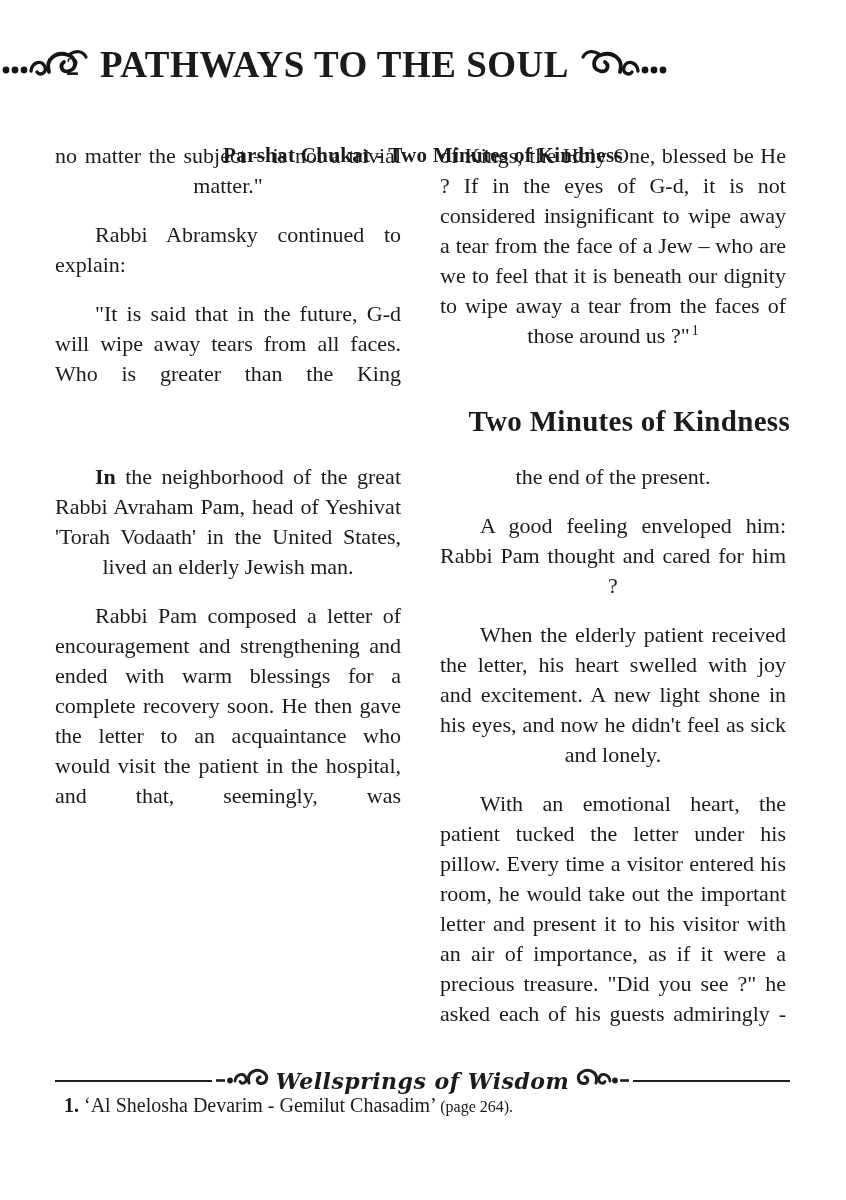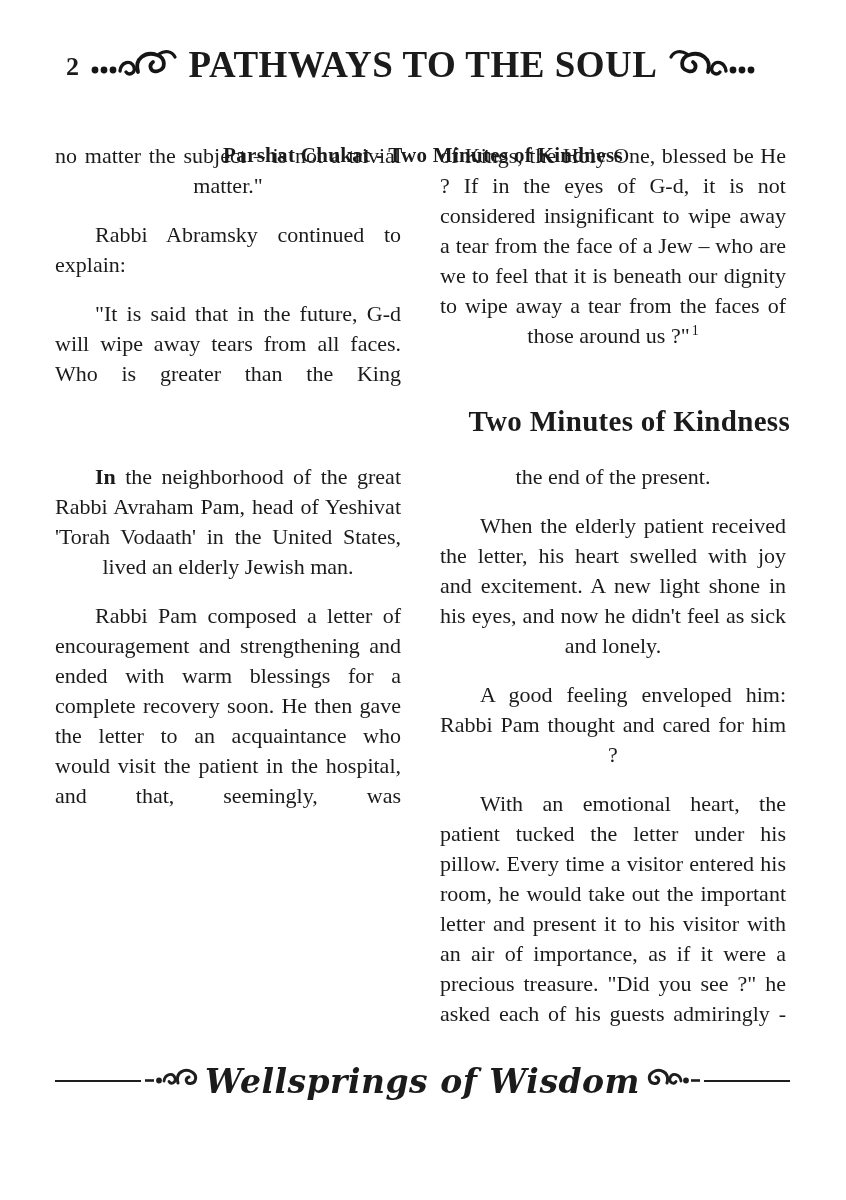--- a/index.html
+++ b/index.html
@@ -22,21 +22,20 @@
     top: 52px;
     font-size: 26px;
     font-weight: bold;
   }
   .title-row {
     position: absolute;
     top: 42px;
     left: 0; right: 0;
     display: flex;
     align-items: center;
-    justify-content: center;
     gap: 8px;
   }
   .title {
     font-size: 37px;
     font-weight: bold;
     white-space: nowrap;
     letter-spacing: 0.5px;
     transform: scaleY(1.04);
   }
   .orn { flex: none; }
@@ -100,21 +99,21 @@
     display: flex;
     align-items: center;
     gap: 2px;
     padding: 0 4px;
     white-space: nowrap;
   }
   .script-text {
     font-family: "DejaVu Serif", serif;
     font-style: italic;
     font-weight: bold;
-    font-size: 33px;
+    font-size: 22px;
     letter-spacing: 0.5px;
     padding: 0 4px;
   }
   .curl.flip { transform: scaleX(-1); }
 
   .footnote {
     position: absolute;
     left: 64px;
     top: 1094px;
     font-size: 20px;
@@ -175,22 +174,22 @@
 
     <div class="heading">Two Minutes of Kindness</div>
 
     <div class="cols">
       <div class="col">
         <p class="body"><b class="lead">In</b> <span>the neighborhood of the great Rabbi Avraham Pam, head of Yeshivat 'Torah Vodaath' in the United States, lived an elderly Jewish man.</span></p>
         <p class="body cont">Rabbi Pam composed a letter of encouragement and strengthening and ended with warm blessings for a complete recovery soon. He then gave the letter to an acquaintance who would visit the patient in the hospital, and that, seemingly, was</p>
       </div>
       <div class="col">
         <p class="body noindent">the end of the present.</p>
+        <p class="body">A good feeling enveloped him: Rabbi Pam thought and cared for him ?</p>
         <p class="body">When the elderly patient received the letter, his heart swelled with joy and excitement. A new light shone in his eyes, and now he didn't feel as sick and lonely.</p>
-        <p class="body">A good feeling enveloped him: Rabbi Pam thought and cared for him ?</p>
         <p class="body cont">With an emotional heart, the patient tucked the letter under his pillow. Every time a visitor entered his room, he would take out the important letter and present it to his visitor with an air of importance, as if it were a precious treasure. "Did you see ?" he asked each of his guests admiringly -</p>
       </div>
     </div>
 
   </div>
 
   <div class="footer-rule">
     <div class="rule-seg"></div>
     <div class="rule-label">
       <svg class="curl" width="54" height="26" viewBox="0 0 54 26">
@@ -207,14 +206,19 @@
         <circle cx="14" cy="12.5" r="2.9" fill="#1e1e1e"></circle>
         <g fill="none" stroke="#1e1e1e" stroke-linecap="round">
           <path d="M19 13 c1 -7 9 -9 11 -3 c1.5 4.5 -4 7 -6 3.5" stroke-width="2.8"></path>
           <path d="M33 15 c-3 -11 7 -15 14 -11 c6 3.5 4 11 -1.5 11.5 c-4.5 0.5 -6 -5 -1.5 -6.5" stroke-width="3"></path>
         </g>
       </svg>
     </div>
     <div class="rule-seg"></div>
   </div>
 
+  <div class="footnote">
+    <span class="fn-marker">1.</span>
+    <span class="fn-text">‘Al Shelosha Devarim - Gemilut Chasadim’</span>
+    <span class="fn-pages">(page 264).</span>
+  </div>
 
 </div>
 
 </body></html>

